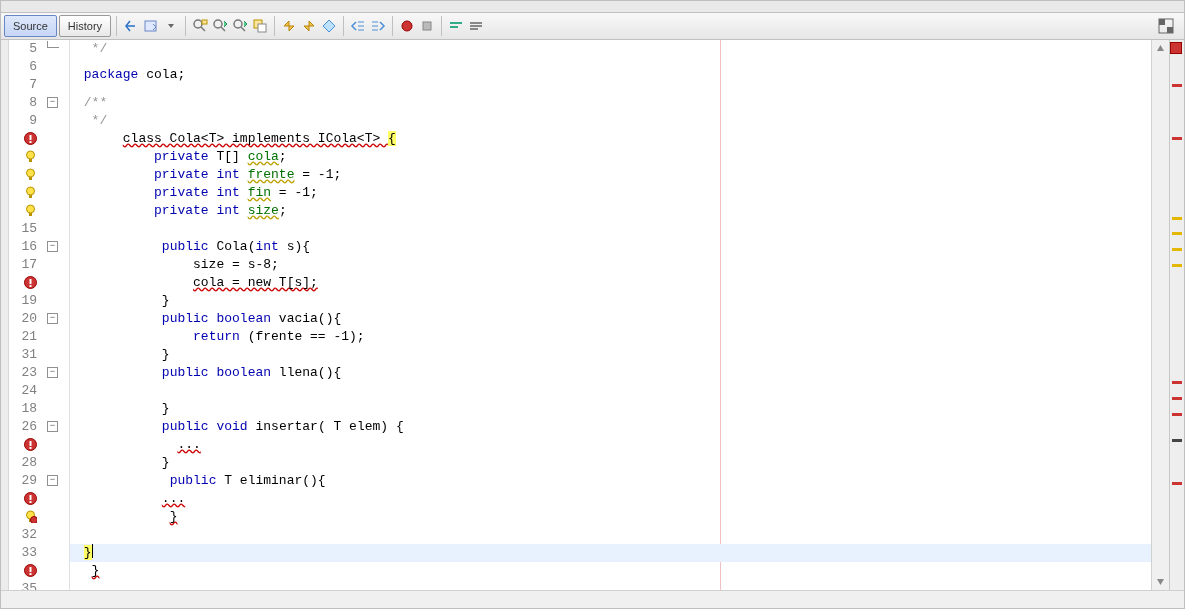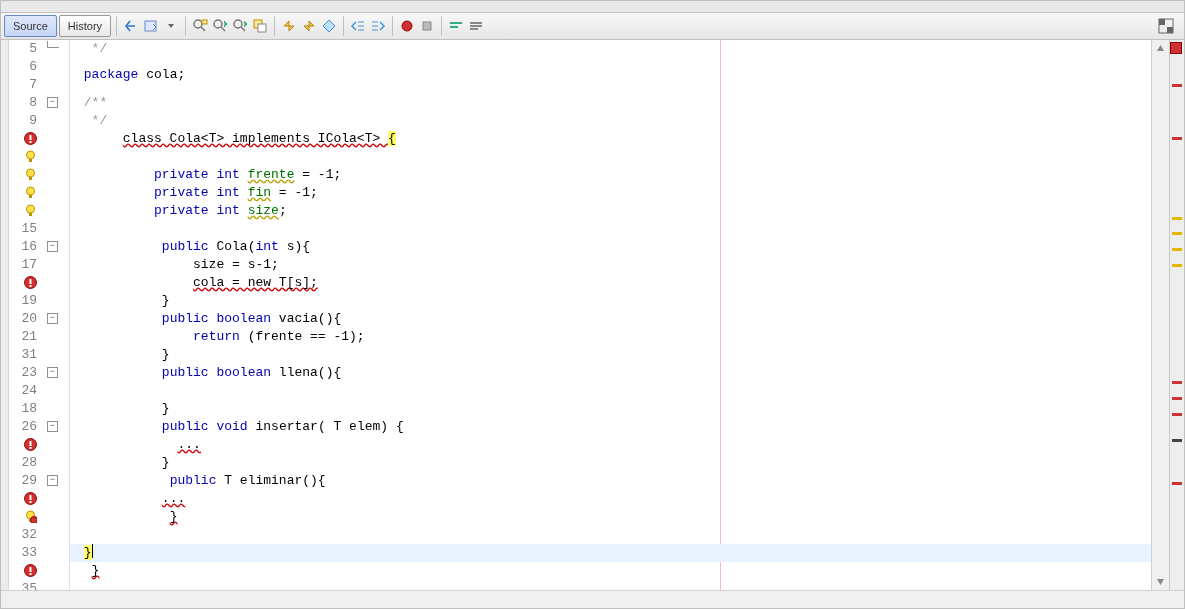--- a/index.html
+++ b/index.html
@@ -522,26 +522,27 @@
         </div>
       </div>
     <div class="code-area" id="code">
       <div class="margin-line"></div>
     <div class="code-line" style="position: absolute; top: 0px; left: 6px;"><span>  </span><span class="cm">*/</span></div>
         <div class="code-line" style="position: absolute; top: 18px; left: 6px; margin-top: 8px;"><span> </span><span class="kw">package</span><span class="id"> cola;</span></div>
         <div class="code-line" style="position: absolute; top: 36px; left: 6px;"><span></span></div>
         <div class="code-line" style="position: absolute; top: 54px; left: 6px;"><span> </span><span class="cm">/**</span></div>
         <div class="code-line" style="position: absolute; top: 72px; left: 6px;"><span>  </span><span class="cm">*/</span></div>
         <div class="code-line" style="position: absolute; top: 90px; left: 6px;"><span>      </span><span class="err-uline">class Cola&lt;T&gt; implements ICola&lt;T&gt; </span><span class="hlbrace">{</span></div>
+        <div class="code-line" style="position: absolute; top: 108px; left: 6px;"><span>          </span><span class="kw">private</span><span class="id"> T[] </span><span class="field warn-uline">cola</span><span class="id">;</span></div>
         <div class="code-line" style="position: absolute; top: 126px; left: 6px;"><span>          </span><span class="kw">private</span><span> </span><span class="kw">int</span><span> </span><span class="field warn-uline">frente</span><span class="id"> = -1;</span></div>
         <div class="code-line" style="position: absolute; top: 144px; left: 6px;"><span>          </span><span class="kw">private</span><span> </span><span class="kw">int</span><span> </span><span class="field warn-uline">fin</span><span class="id"> = -1;</span></div>
         <div class="code-line" style="position: absolute; top: 162px; left: 6px;"><span>          </span><span class="kw">private</span><span> </span><span class="kw">int</span><span> </span><span class="field warn-uline">size</span><span class="id">;</span></div>
         <div class="code-line" style="position: absolute; top: 180px; left: 6px;"><span></span></div>
         <div class="code-line" style="position: absolute; top: 198px; left: 6px;"><span>           </span><span class="kw">public</span><span class="id"> Cola(</span><span class="kw">int</span><span class="id"> s){</span></div>
-        <div class="code-line" style="position: absolute; top: 216px; left: 6px;"><span class="id">               size = s-1;</span></div>
+        <div class="code-line" style="position: absolute; top: 216px; left: 6px;"><span class="id">               size = s-8;</span></div>
         <div class="code-line" style="position: absolute; top: 234px; left: 6px;"><span>               </span><span class="err-uline">cola = new T[s];</span></div>
         <div class="code-line" style="position: absolute; top: 252px; left: 6px;"><span class="id">           }</span></div>
         <div class="code-line" style="position: absolute; top: 270px; left: 6px;"><span>           </span><span class="kw">public</span><span> </span><span class="kw">boolean</span><span class="id"> vacia(){</span></div>
         <div class="code-line" style="position: absolute; top: 288px; left: 6px;"><span>               </span><span class="kw">return</span><span class="id"> (frente == -1);</span></div>
         <div class="code-line" style="position: absolute; top: 306px; left: 6px;"><span class="id">           }</span></div>
         <div class="code-line" style="position: absolute; top: 324px; left: 6px;"><span>           </span><span class="kw">public</span><span> </span><span class="kw">boolean</span><span class="id"> llena(){</span></div>
         <div class="code-line" style="position: absolute; top: 360px; left: 6px;"><span class="id">           }</span></div>
         <div class="code-line" style="position: absolute; top: 378px; left: 6px;"><span>           </span><span class="kw">public</span><span> </span><span class="kw">void</span><span> </span><span class="id">insertar</span><span></span><span class="id">( T elem) {</span></div>
         <div class="code-line" style="position: absolute; top: 396px; left: 6px;"><span>             </span><span class="err-uline">...</span></div>
         <div class="code-line" style="position: absolute; top: 414px; left: 6px;"><span class="id">           }</span></div>

